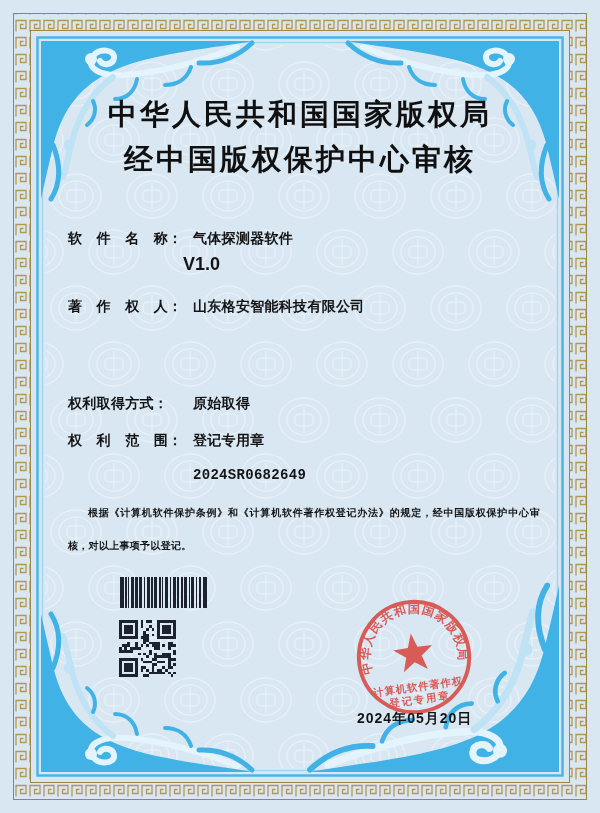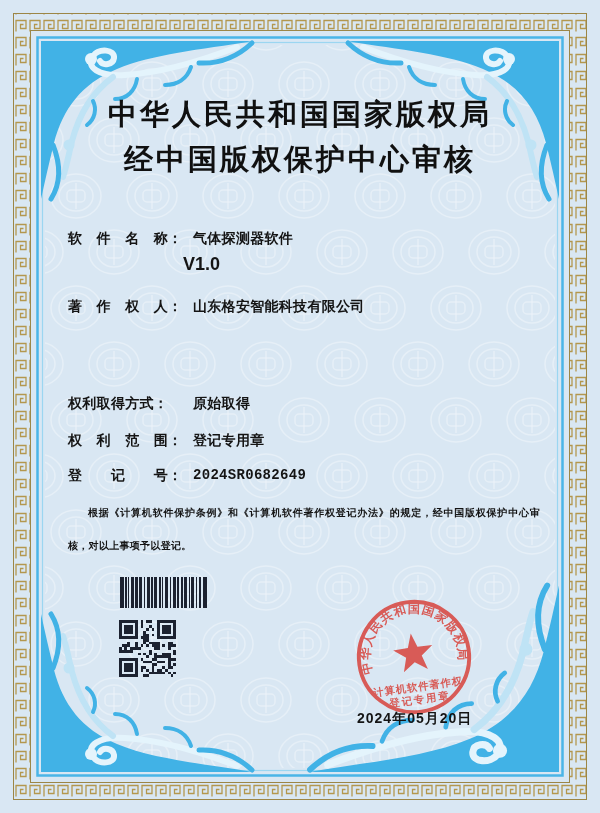--- a/index.html
+++ b/index.html
@@ -101,21 +101,20 @@
     <span class="lbl">权利取得方式：</span>
     <span class="val">原始取得</span>
   </div>
 
   <div class="abs row" style="top:432px">
     <span class="lbl">权　利　范　围：</span>
     <span class="val">登记专用章</span>
   </div>
 
   <div class="abs row" style="top:467px">
-    <span class="lbl">登　　记　　号：</span>
     <span class="val">2024SR0682649</span>
   </div>
 
   <div class="abs statement">根据《计算机软件保护条例》和《计算机软件著作权登记办法》的规定，经中国版权保护中心审核，对以上事项予以登记。</div>
 
   <svg class="abs barcode" id="barcode" viewBox="0 0 88 31" width="88" height="31" shape-rendering="crispEdges">
       <rect x="0" y="0" width="4" height="31" fill="#1c2230"></rect>
       <rect x="5" y="0" width="2" height="31" fill="#1c2230"></rect>
       <rect x="8" y="0" width="1" height="31" fill="#1c2230"></rect>
       <rect x="11" y="0" width="3" height="31" fill="#1c2230"></rect>

